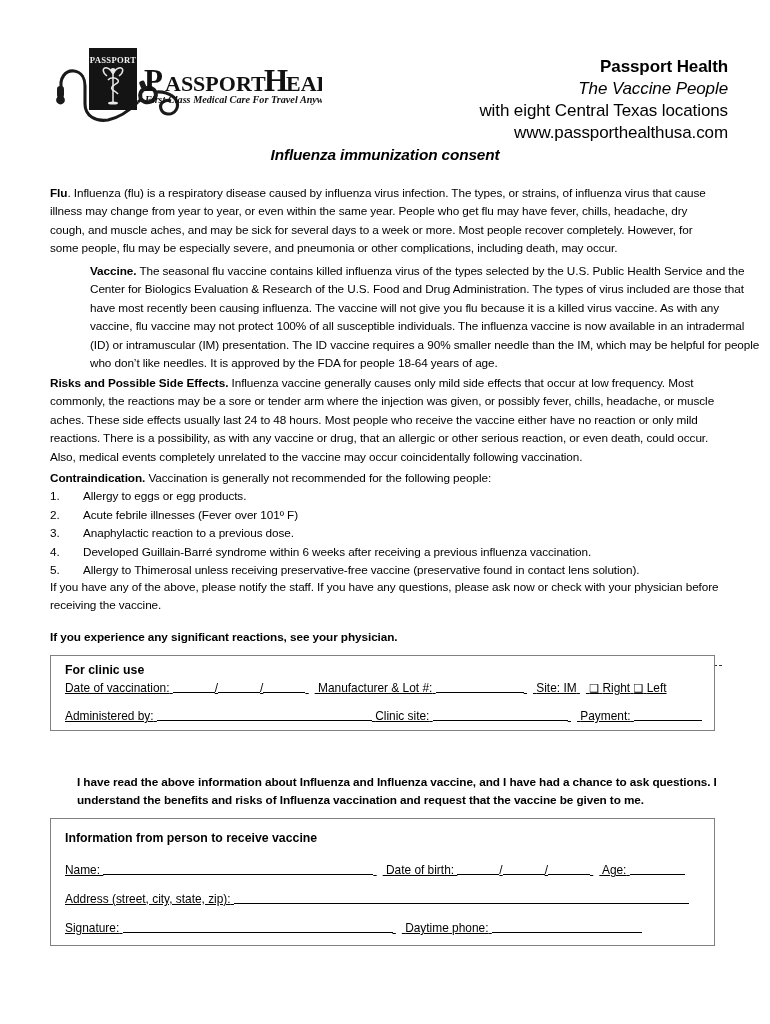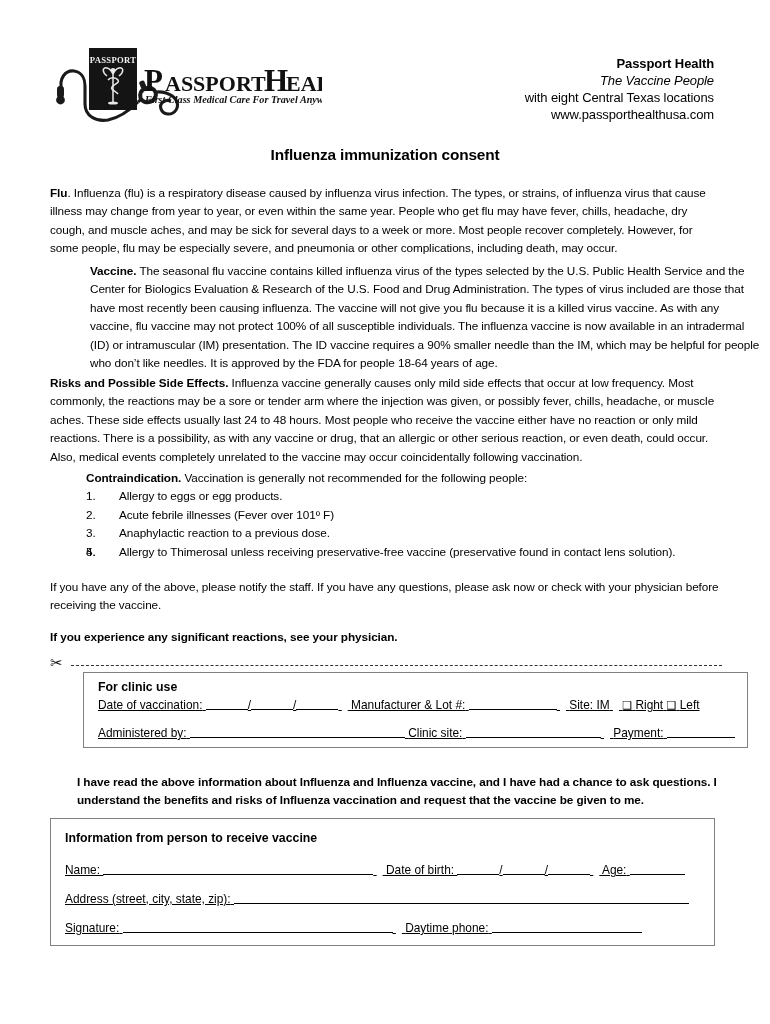--- a/index.html
+++ b/index.html
@@ -33,58 +33,59 @@
   .logo-wrap {
     position: absolute;
     left: 52px; top: 2px;
     width: 270px; height: 90px;
   }
   .logo-svg { display: block; }
 
   
   .header-right {
     position: absolute;
-    right: 56px; top: 12px;
+    right: 42px; top: 12px;
     text-align: right;
     line-height: 1.30;
-    font-size: 13px;
+    font-size: 17px;
     letter-spacing: -0.1px;
   }
   .hr-line1 { font-weight: bold; }
   .hr-line2 { font-style: italic; }
   .hr-line3 { }
   .hr-line4 { }
 
   
   .doc-title {
     position: absolute;
     left: 0; top: 146px;
     width: 770px;
     text-align: center;
     font-size: 15.4px;
     font-weight: bold;
     letter-spacing: -0.15px;
+    font-style: italic;
   }
 
   
   .body-col {
     position: absolute;
     left: 50px;
     width: 672px;
     font-size: 11.75px;
     line-height: 18.4px;
     text-align: left;
     letter-spacing: -0.08px;
   }
   .body-col b { font-weight: bold; }
 
   .p-flu    { top: 184px; }
   .p-vac    { top: 262px; margin-left: 40px; }
   .p-risk   { top: 374px; }
-  .p-contra { top: 469px; margin-left: 36px; }
+  .p-contra { top: 469px; }
   .p-notify { top: 578px; }
   .p-signif { top: 628px; font-weight: bold; }
 
   
   .numlist {
     margin: 0; padding: 0;
     list-style: none;
   }
   .numlist li {
     position: relative;
@@ -122,22 +123,22 @@
 
   
   .formbox {
     position: absolute;
     border: 1px solid #808080;
     background: #ffffff;
     font-family: "Liberation Sans", sans-serif;
     font-size: 11.9px;
   }
   .clinic-box {
-    left: 50px; top: 672px;
-    width: 665px; height: 76px; margin-left: 33px;
+    left: 50px; top: 655px;
+    width: 665px; height: 76px;
   }
   .person-box {
     left: 50px; top: 818px;
     width: 665px; height: 128px;
   }
 
   .box-title {
     position: absolute;
     left: 14px;
     font-weight: bold;
@@ -245,21 +246,21 @@
   <div class="body-col p-risk">
     <b>Risks and Possible Side Effects.</b><span>  Influenza vaccine generally causes only mild side effects that occur at low frequency.  Most commonly, the reactions may be a sore or tender arm where the injection was given, or possibly fever, chills, headache, or muscle aches.  These side effects usually last 24 to 48 hours.  Most people who receive the vaccine either have no reaction or only mild reactions.  There is a possibility, as with any vaccine or drug, that an allergic or other serious reaction, or even death, could occur.  Also, medical events completely unrelated to the vaccine may occur coincidentally following vaccination.</span>
   </div>
 
   <div class="body-col p-contra">
     <div><b>Contraindication.</b><span> Vaccination is generally not recommended for the following people:</span></div>
     <ol class="numlist">
       <li><span class="num">1.</span><span>Allergy to eggs or egg products.</span></li>
       <li><span class="num">2.</span><span>Acute febrile illnesses (Fever over 101º F)</span></li>
       <li><span class="num">3.</span><span>Anaphylactic reaction to a previous dose.</span></li>
-      <li><span class="num">4.</span></li>
+      <li><span class="num">4.</span><span>Developed Guillain-Barré syndrome within 6 weeks after receiving a previous influenza vaccination.</span></li>
       <li><span class="num">5.</span><span>Allergy to Thimerosal unless receiving preservative-free vaccine (preservative found in contact lens solution).</span></li>
     </ol>
   </div>
 
   <div class="body-col p-notify">If you have any of the above, please notify the staff.  If you have any questions, please ask now or check with your physician before receiving the vaccine.</div>
 
   <div class="body-col p-signif">If you experience any significant reactions, see your physician.</div>
 
   <div class="cutline">
     <span class="scissors">✂</span>

